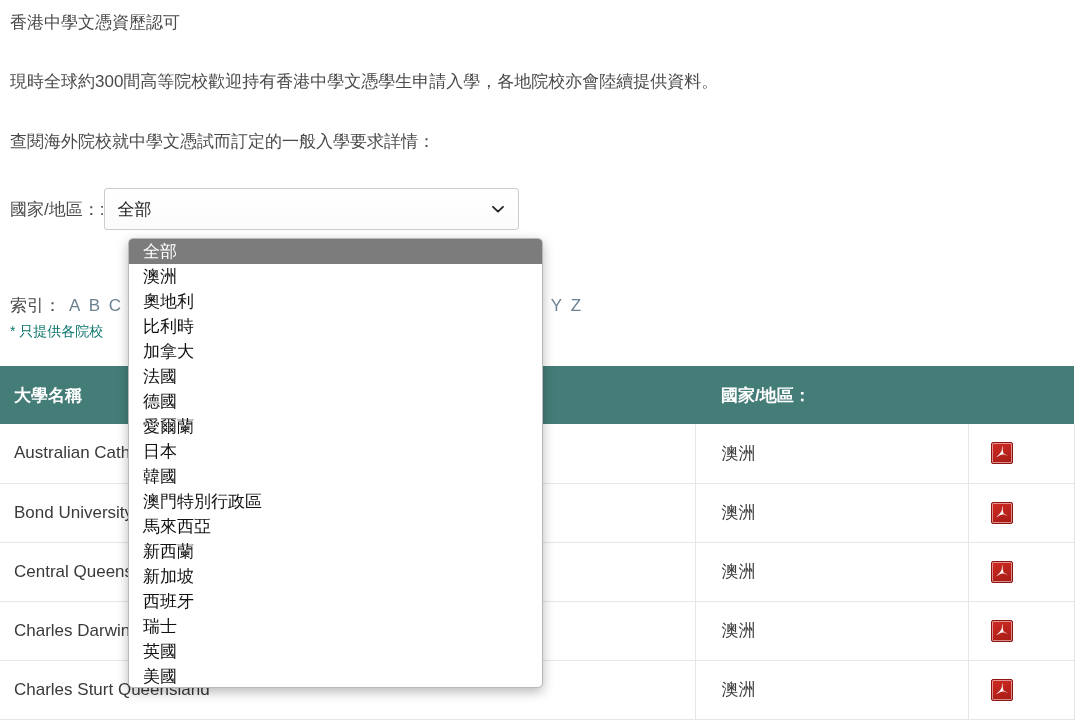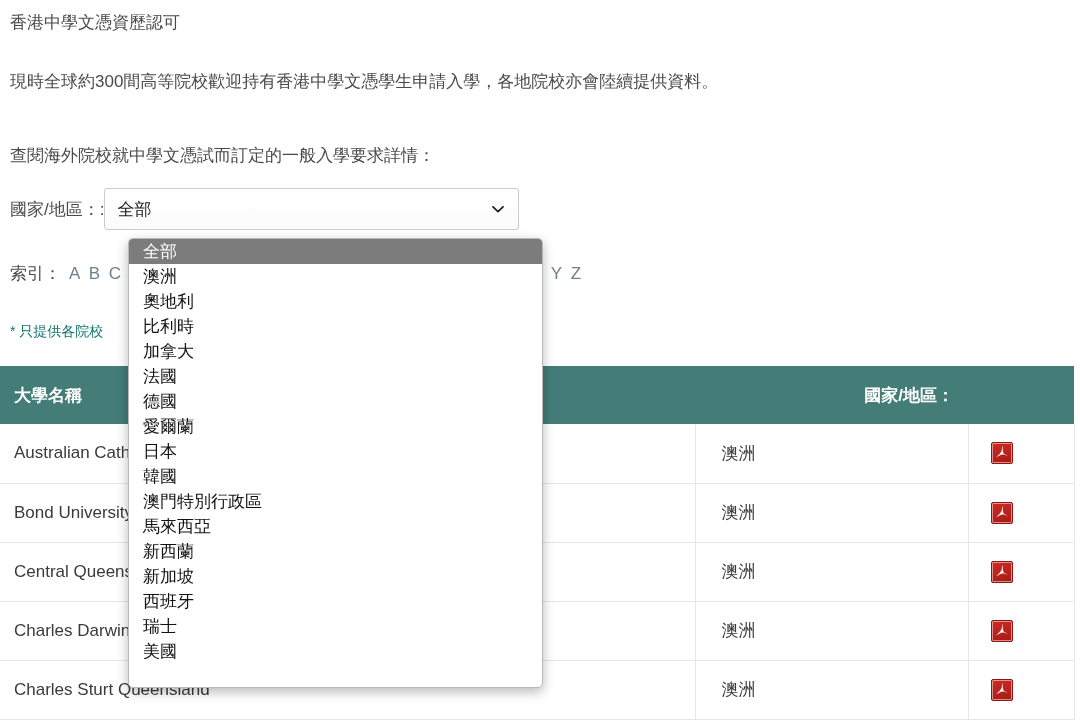--- a/index.html
+++ b/index.html
@@ -24,21 +24,21 @@
     width: 1060px;
   }
   .intro-line {
     color: #4a4a4a;
     font-size: 17px;
     line-height: 1.4;
     white-space: nowrap;
   }
   .intro-line.l1 { position: absolute; left: 0;  top: 11px; font-size: 17px; }
   .intro-line.l2 { position: absolute; left: 0;  top: 70px; font-size: 17px; }
-  .intro-line.l3 { position: absolute; left: 0;  top: 144px; font-size: 17px; }
+  .intro-line.l3 { position: absolute; left: 0;  top: 130px; font-size: 17px; }
 
   
   .select-row {
     position: absolute;
     left: 10px; top: 188px;
     display: flex; align-items: center;
   }
   .select-label {
     font-size: 17px;
     color: #4a4a4a;
@@ -68,21 +68,21 @@
   
   .index-row {
     position: absolute;
     left: 10px; top: 262px;
     font-size: 17px;
     color: #4a4a4a;
     white-space: nowrap;
     display: flex;
     align-items: baseline;
   }
-  .index-label { margin-right: 4px; }
+  .index-label { margin-right: 4px; margin-top: 32px; }
   .index-letters { display: flex; }
   .index-letter {
     color: #6d8291;
     padding: 0 4px;
     text-decoration: none;
     font-size: 17px;
     letter-spacing: .5px;
   }
 
   
@@ -106,21 +106,21 @@
     background: #447d77;
     color: #ffffff;
     font-size: 17px;
     font-weight: bold;
     text-align: left;
     height: 58px;
     padding: 0 14px;
     border: 0;
   }
   .tbl th.c1 { width: 695px; }
-  .tbl th.c2 { width: 273px; padding-left: 26px; text-align: right; }
+  .tbl th.c2 { width: 273px; padding-left: 26px; }
   .tbl th.c3 { width: 106px; }
   .tbl td {
     height: 59px;
     font-size: 17px;
     color: #333;
     padding: 0 14px;
     border-bottom: 1px solid #e6e6e6;
     border-right: 1px solid #e6e6e6;
     background: #fff;
     white-space: nowrap;
@@ -286,16 +286,17 @@
       <div class="opt">德國</div>
       <div class="opt">愛爾蘭</div>
       <div class="opt">日本</div>
       <div class="opt">韓國</div>
       <div class="opt">澳門特別行政區</div>
       <div class="opt">馬來西亞</div>
       <div class="opt">新西蘭</div>
       <div class="opt">新加坡</div>
       <div class="opt">西班牙</div>
       <div class="opt">瑞士</div>
+      <div class="opt">英國</div>
       <div class="opt">美國</div>
     </div>
 
 </div>
 
 </body></html>

